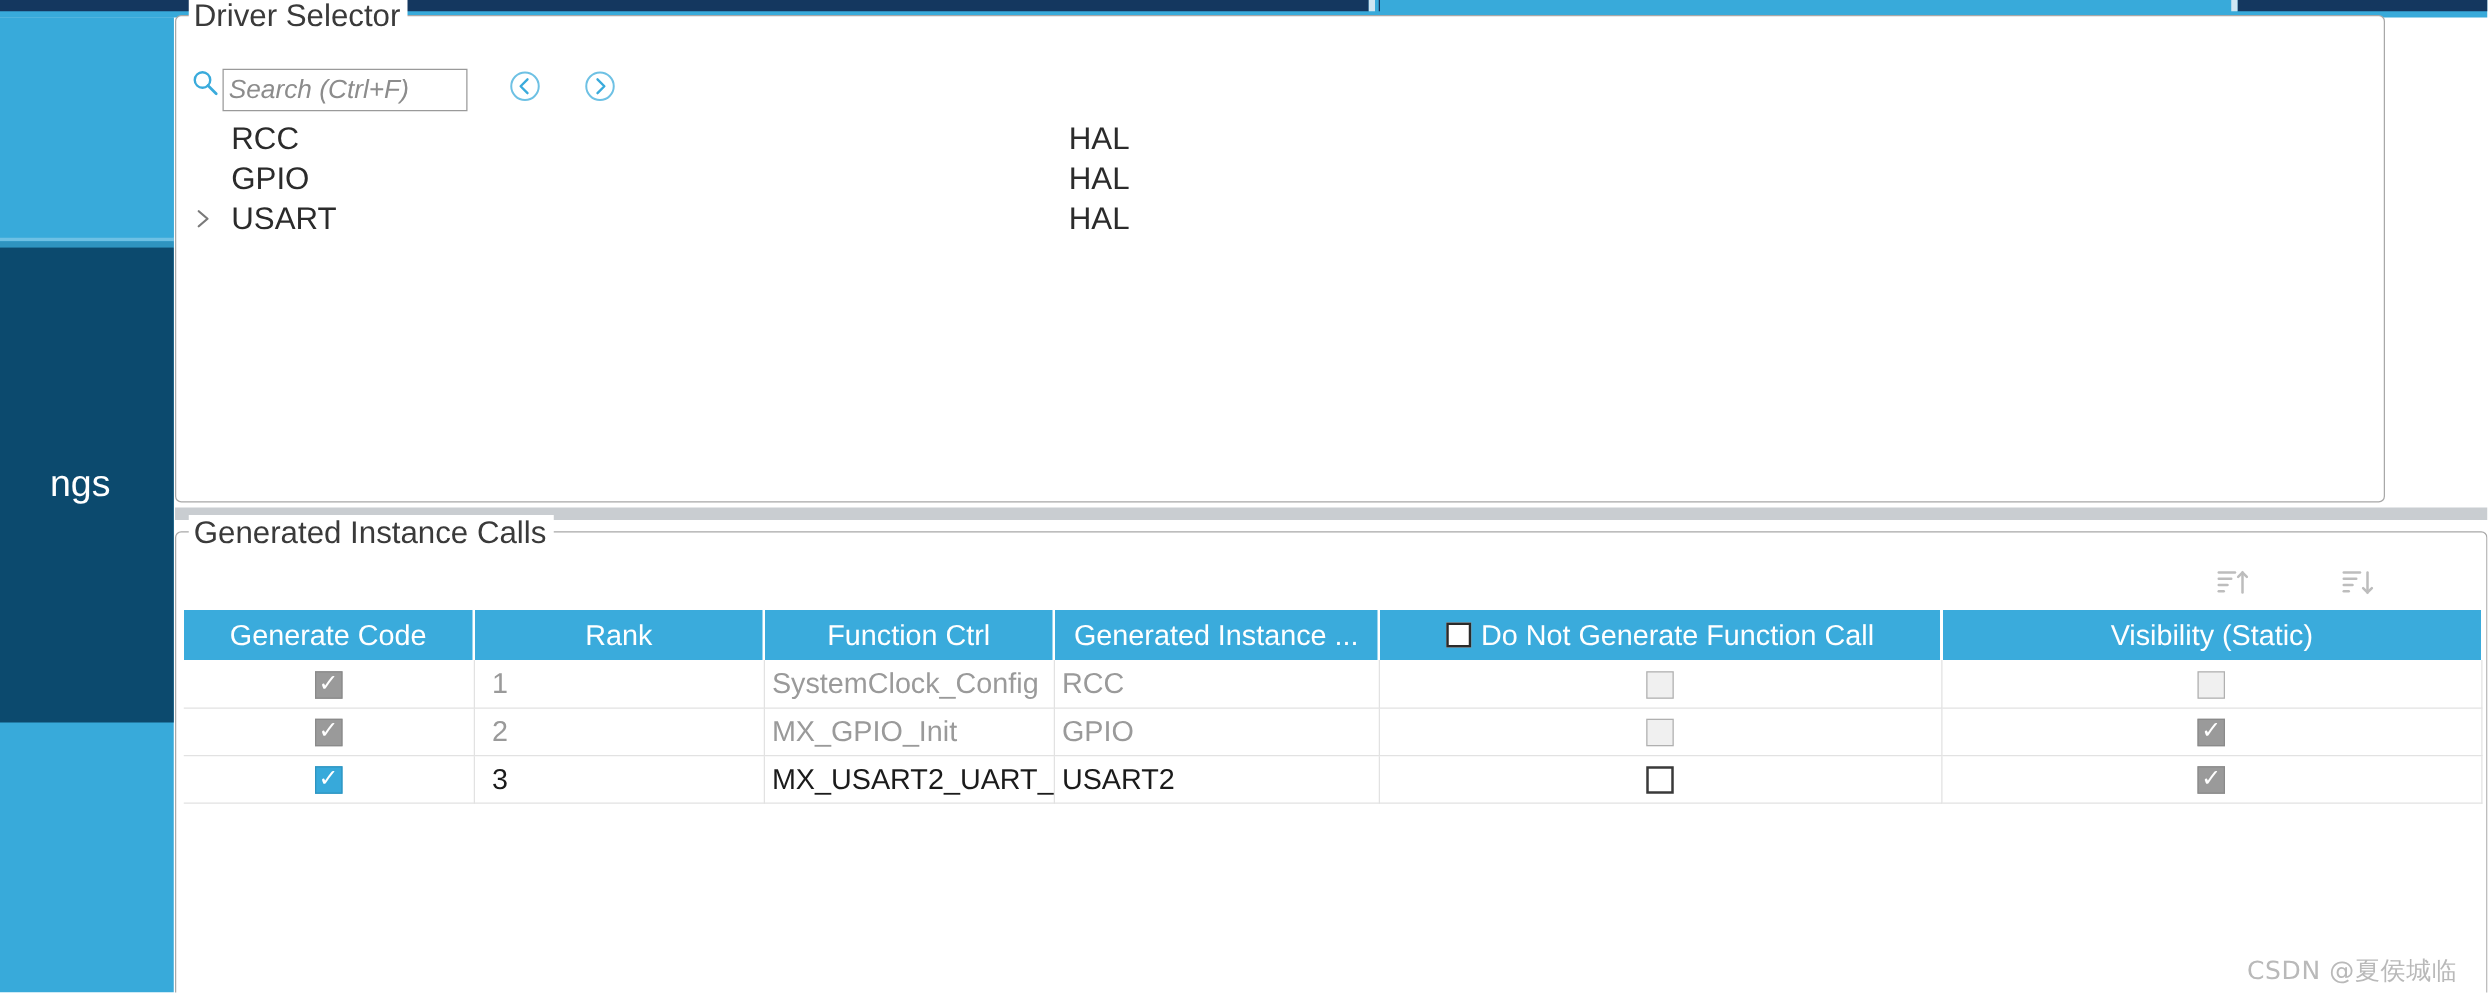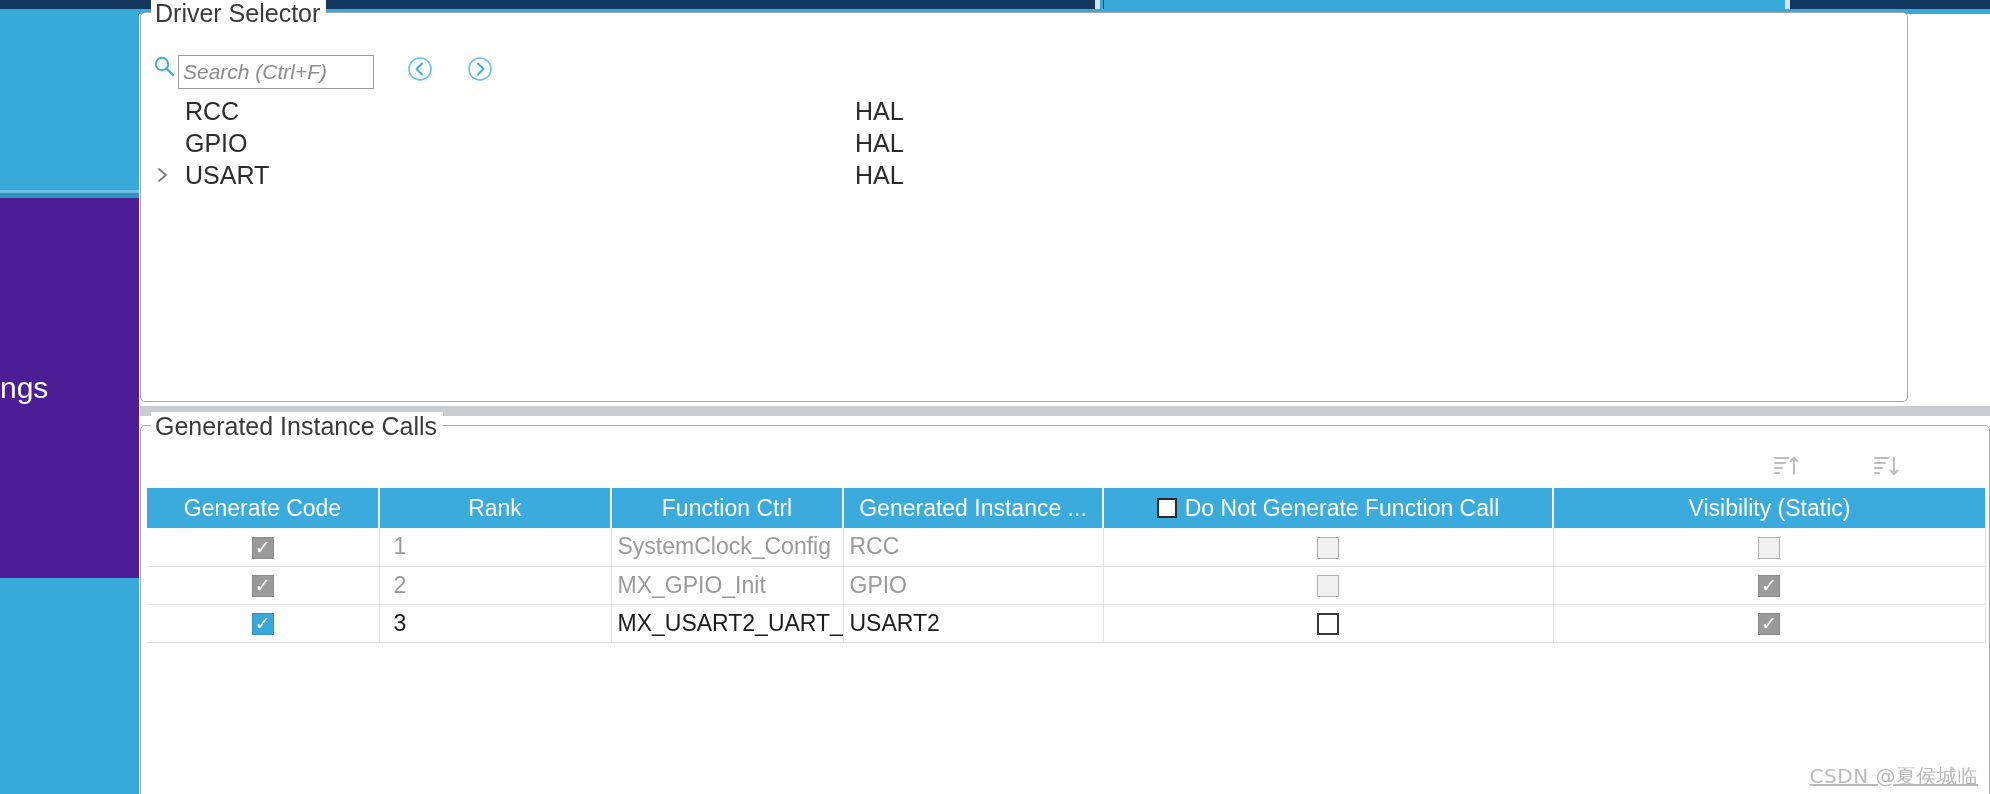--- a/index.html
+++ b/index.html
@@ -15,21 +15,21 @@
   
   .topbar { position: absolute; left: 0; top: 0; width: 1990px; height: 14px; background: #38aada; }
   .topbar .seg { position: absolute; top: 0; height: 9px; background: #14375f; }
   .topbar .seg-gap { position: absolute; top: 0; height: 9px; background: #cfe6f2; width: 5px; }
 
   
   .sidebar { position: absolute; left: 0; top: 14px; width: 139px; height: 780px; background: #38aada; }
   .side-sec { position: relative; width: 139px; background: #38aada; color: #ffffff;
               font-size: 30px; display: flex; align-items: center; overflow: hidden; }
   .side-sec .side-label { white-space: nowrap; font-weight: 400; }
-  .side-sec.sel { background: #4c1d95; }
+  .side-sec.sel { background: #0c4a6e; padding-left: 40px; }
   .side-div { width: 139px; height: 3px; background: #6dc0e4; }
   .side-div2 { width: 139px; height: 5px; background: #2f94c0; }
 
   
   .groupbox { position: absolute; border: 1px solid #a8a8a8; border-radius: 5px; background: #ffffff; }
   .groupbox > .gb-title {
     position: absolute; top: -14px; left: 10px; background: #ffffff;
     padding: 0 6px 0 4px; font-size: 25px; color: #3a3a3a; white-space: nowrap;
   }
 
@@ -88,22 +88,22 @@
   .cb.checked-grey { background: #9a9a9a; border: 1px solid #8a8a8a; }
   .cb.checked-blue { background: #37a9da; border: 1px solid #2e94c0; }
   .cb.checked-grey::after, .cb.checked-blue::after {
     content: "\2713"; position: absolute; left: 50%; top: 50%;
     transform: translate(-50%, -54%); color: #ffffff; font-size: 19px; line-height: 1;
   }
   .cb.hdr-white { background: #ffffff; border: 2px solid #2b2b2b; width: 20px; height: 20px; }
 
   
   .watermark {
-    position: absolute; right: 12px; bottom: 4px; font-size: 20px; color: #b9b9b9;
-    font-family: "DejaVu Sans", sans-serif; letter-spacing: 0.5px; white-space: nowrap; text-decoration: underline;
+    position: absolute; right: 24px; bottom: 4px; font-size: 20px; color: #b9b9b9;
+    font-family: "DejaVu Sans", sans-serif; letter-spacing: 0.5px; white-space: nowrap;
   }
 </style>
 </head>
 <body>
 
 <div id="root">
 
   <div class="topbar" id="topbar" style="background: rgb(56, 170, 218);">
       <div class="seg" style="left: 0px; width: 285px; background: rgb(20, 55, 95);"></div>
       <div class="seg" style="left: 290px; width: 805px; background: rgb(20, 55, 95);"></div>

